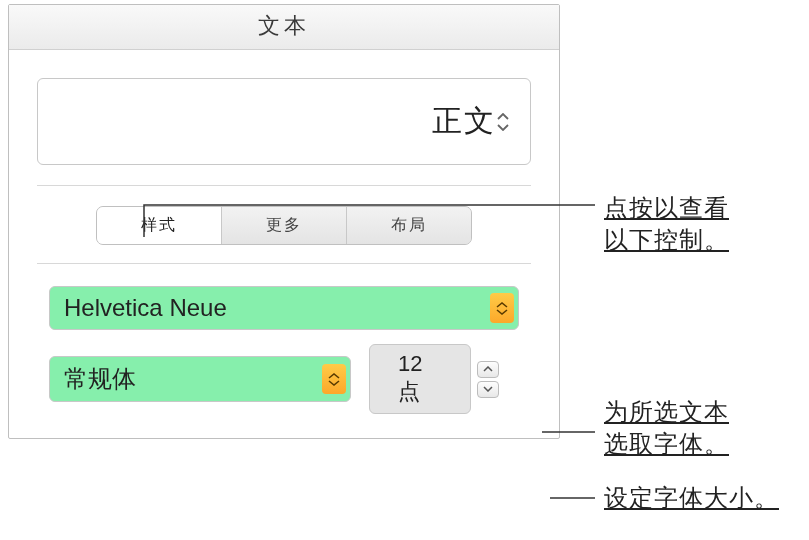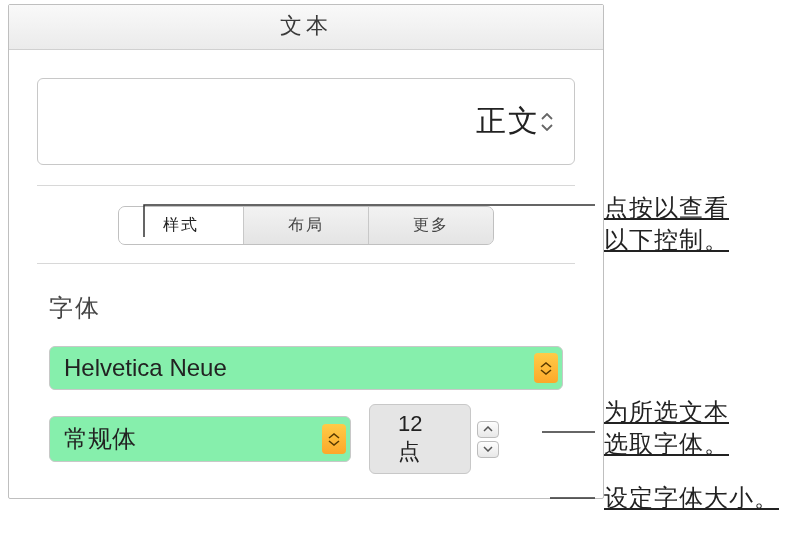--- a/index.html
+++ b/index.html
@@ -7,21 +7,21 @@
       font-family: -apple-system, "Helvetica Neue", Arial, sans-serif;
       background: #fff;
       width: 809px;
       height: 540px;
       position: relative;
     }
     .panel {
       position: absolute;
       left: 8px;
       top: 4px;
-      width: 596px;
+      width: 552px;
       border: 1.5px solid #bfbfbf;
       border-radius: 2px;
       background: #fff;
     }
     .panel-header {
       background: linear-gradient(#f9f9f9, #ebebeb);
       border-bottom: 1px solid #d0d0d0;
       text-align: center;
       padding: 6px 0 8px 0;
       font-size: 22px;
@@ -189,28 +189,27 @@
           <polyline points="2,2 7,7 12,2" stroke="#666" stroke-width="1.8" fill="none"></polyline>
         </svg>
     </span>
   </div>
 
   <div class="divider"></div>
 
   <div class="tabs-wrap">
     <div class="tabs">
       <div class="tab active">样式</div>
+      <div class="tab">更多</div>
       <div class="tab">布局</div>
-      <div class="tab">更多</div>
     </div>
   </div>
 
   <div class="divider2"></div>
 
-  <div class="section-label">字体</div>
 
   <div class="font-row">
     <div class="select-box">
       <span class="text">Helvetica Neue</span>
       <span class="yellow-stepper">
         <svg width="12" height="6">
             <polyline points="1,5 6,1 11,5" stroke="#5a3b00" stroke-width="1.6" fill="none"></polyline>
           </svg>
         <svg width="12" height="6">
             <polyline points="1,1 6,5 11,1" stroke="#5a3b00" stroke-width="1.6" fill="none"></polyline>

